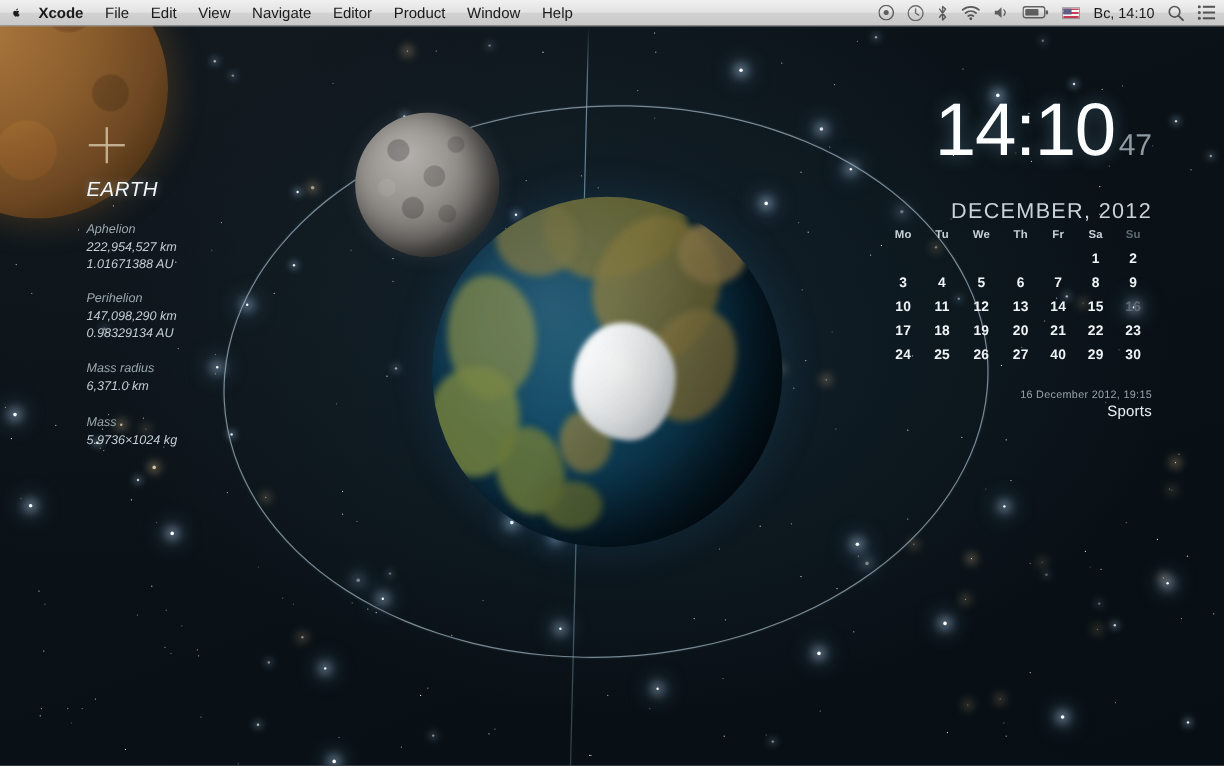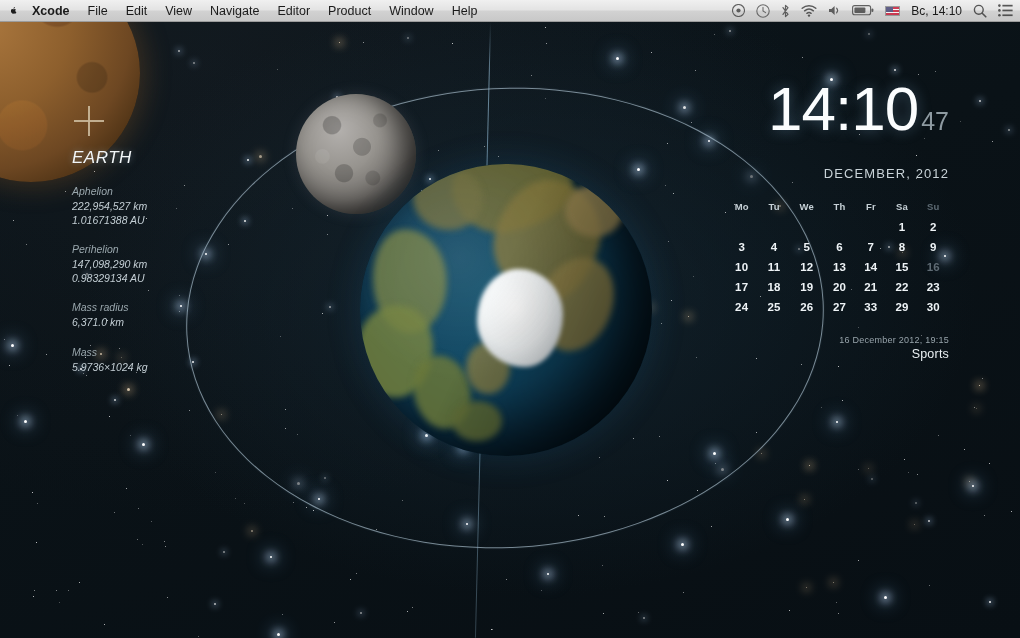--- a/index.html
+++ b/index.html
@@ -113,30 +113,30 @@
 
   #planet-name {
     font-size:17px; letter-spacing:.5px; color:#f2f6f8; font-weight:400;
     text-shadow:0 0 7px rgba(160,200,230,.45); margin-bottom:16px;
   }
   .fact { margin-bottom:15px; }
   .fact .label { font-size:10.5px; color:#9aa7ad; line-height:14px; margin-bottom:2px; }
   .fact .val   { font-size:10.5px; color:#c3ced4; line-height:13.5px; }
 
   
-  #right-widget { position:absolute; right:71px; top:78px; width:224px; text-align:right; }
+  #right-widget { position:absolute; right:60px; top:78px; width:224px; text-align:right; }
   #clock { line-height:1; margin-bottom:26px; white-space:nowrap; }
   #clock .hm {
     font-size:62px; font-weight:300; color:#fbfdfe; letter-spacing:-1px;
     font-family:"Liberation Sans", sans-serif;
     text-shadow:0 0 14px rgba(150,200,240,.35);
   }
   #clock .sec { font-size:25px; font-weight:300; color:#8e9aa1; margin-left:3px; }
 
-  #cal-month { font-size:13px; color:#c9d3d8; letter-spacing:1.1px; margin-bottom:18px; }
+  #cal-month { font-size:18px; color:#c9d3d8; letter-spacing:1.1px; margin-bottom:1px; }
   table#calendar { border-collapse:collapse; width:100%; }
   table#calendar th {
     font-size:9.5px; font-weight:bold; color:#c6d0d6; padding:2px 0 5px 0;
     text-align:center; letter-spacing:.2px;
   }
   table#calendar th.dim { color:#5d6a73; }
   table#calendar td {
     font-size:11.5px; font-weight:bold; color:#eef3f6; padding:4px 0;
     text-align:center; letter-spacing:.2px;
   }
@@ -544,21 +544,21 @@
           <td>20</td>
           <td>21</td>
           <td>22</td>
           <td>23</td>
         </tr>
         <tr>
           <td>24</td>
           <td>25</td>
           <td>26</td>
           <td>27</td>
-          <td>33</td>
+          <td>40</td>
           <td>29</td>
           <td>30</td>
         </tr>
       </tbody>
   </table>
 
   <div id="events">
       <div class="event">
         <div class="when">16 December 2012, 19:15</div>
         <div class="what">Sports</div>

